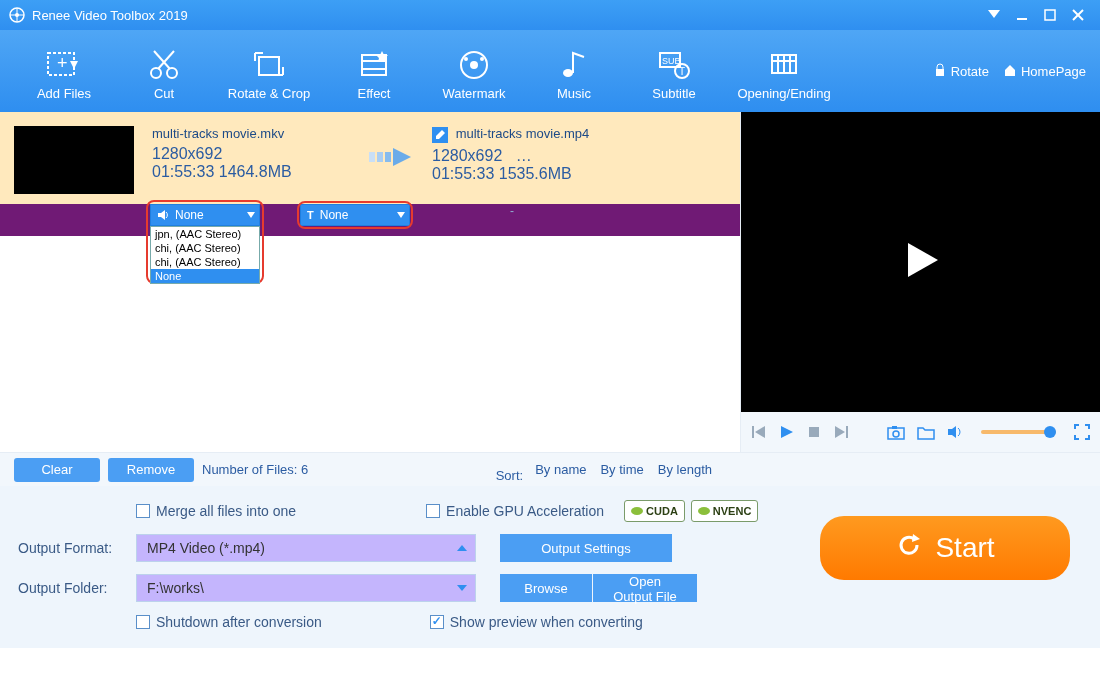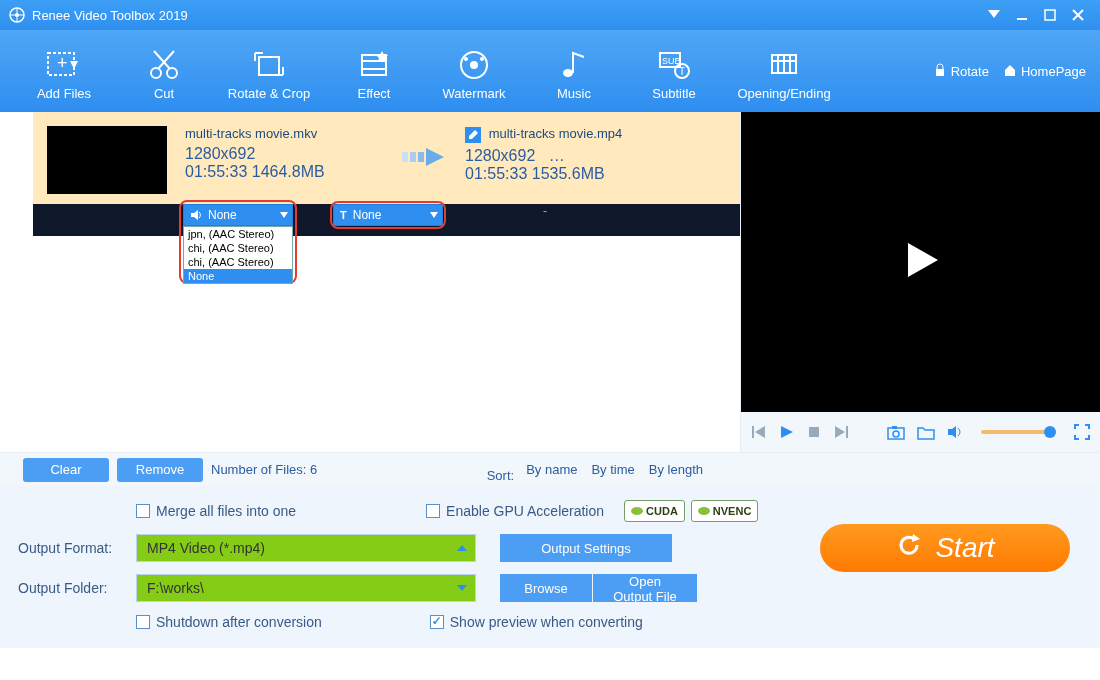--- a/index.html
+++ b/index.html
@@ -14,30 +14,30 @@
 
 .toolbar { height: 82px; background: linear-gradient(#4fa6f5,#2e8ef0); display: flex; align-items: center; padding: 0 14px; color: #fff; }
 .tool-item { width: 100px; text-align: center; font-size: 13px; cursor: pointer; }
 .tool-item .tool-glyph { height: 44px; display:flex; align-items:center; justify-content:center; }
 .tool-item .tool-glyph svg { stroke:#fff; fill:none; stroke-width:2; }
 .toolbar .flex { flex:1; }
 .toolbar .right-links { display:flex; gap:14px; align-items:center; font-size:13px; }
 .link-item { display:flex; align-items:center; gap:4px; cursor:pointer; }
 
 
-.mainarea { display:flex; height: 340px; padding-left: 33px; }
+.mainarea { display:flex; height: 340px; }
 .filelist { flex:1; background:#fff; overflow:auto; position:relative; }
 .file-row { display:flex; align-items:flex-start; padding:14px 14px 10px; background:#ffe9bd; position:relative; }
 .thumb { width:120px; height:68px; background:#000; margin-right:18px; }
 .file-col { font-size:13px; color:#1d4a87; min-width:200px; }
 .file-col .fname { font-weight:500; margin-bottom:4px; }
 .file-col .fres, .file-col .fstats { font-size:16px; color:#2b5ca2; line-height:18px; }
 .arrow-col { width:80px; text-align:center; padding-top:18px; }
 
-.dropdowns-row { display:flex; padding:0 0 10px 150px; background:#0f172a; }
+.dropdowns-row { display:flex; padding:0 0 10px 150px; background:#701a75; }
 .combo-wrap { position:relative; margin-right:40px; }
 .red-outline { position:absolute; border:2px solid #e63b2e; border-radius:8px; top:-3px; left:-3px; right:-3px; bottom:-3px; pointer-events:none; }
 .combo { width:110px; height:22px; background:#2f8ff0; color:#fff; font-size:12px; display:flex; align-items:center; padding:0 6px; border:1px solid #1f7fe0; cursor:pointer; position:relative; }
 .combo .combo-arrow { position:absolute; right:4px; top:7px; border-left:4px solid transparent; border-right:4px solid transparent; border-top:6px solid #fff; }
 .combo-icon { margin-right:6px; display:flex; }
 
 .drop-list { position:absolute; top:22px; left:0; width:110px; border:1px solid #7aa; background:#fff; font-size:11px; color:#000; z-index:10; }
 .drop-item { padding:1px 4px; }
 .drop-item.sel { background:#2f8ff0; color:#fff; }
 .red-outline-big { position:absolute; border:2px solid #e63b2e; border-radius:8px; top:-4px; left:-4px; right:-4px; bottom:-58px; pointer-events:none; }
@@ -46,40 +46,40 @@
 .preview { width:360px; background:#fff; border-left:1px solid #e6edf5; display:flex; flex-direction:column; }
 .preview .video { flex:1; background:#000; display:flex; align-items:center; justify-content:center; min-height:300px; }
 .play-overlay { cursor:pointer; }
 .preview .controls { height:40px; background:#f2f7fc; display:flex; align-items:center; padding:0 10px; gap:12px; }
 .ctrl-btn { cursor:pointer; color:#2f8ff0; display:flex; }
 
 .vol-slider { flex:1; height:4px; background:#f7b96b; position:relative; border-radius:2px; margin:0 6px; }
 .vol-thumb { position:absolute; right:0; top:-4px; width:12px; height:12px; background:#2f8ff0; border-radius:50%; }
 
 
-.listbar { height:34px; background:#f2f7fc; display:flex; align-items:center; padding:0 23px; font-size:13px; color:#2b5ca2; border-top:1px solid #e6edf5; }
+.listbar { height:34px; background:#f2f7fc; display:flex; align-items:center; padding:0 14px; font-size:13px; color:#2b5ca2; border-top:1px solid #e6edf5; }
 .btn-small { height:24px; width:86px; background:#4b9ef3; color:#fff; border-radius:3px; border:none; font-size:13px; cursor:pointer; margin-right:8px; }
 .listbar .sortlbl { margin-left:auto; margin-right:12px;margin-top:11px; }
 .sort-opt { margin-right:14px; cursor:pointer; }
 
 
 .bottom { background:#eef5fc; padding:14px 18px 10px; font-size:14px; color:#3a5a86; }
 .row { display:flex; align-items:center; margin-bottom:12px; }
 .row .lbl { width:118px; }
 .check { width:14px; height:14px; border:1px solid #5a8fc9; margin-right:6px; display:inline-block; vertical-align:middle; background:#fff; position:relative; }
 .check.checked::after { content:"✓"; color:#2f8ff0; font-size:12px; position:absolute; top:-2px; left:1px; font-weight:bold; }
 
-.select-long { flex:0 0 340px; height:28px; border:1px solid #bcd2ec; background:#84cc16; display:flex; align-items:center; padding:0 10px; position:relative; cursor:pointer; color:#333; }
+.select-long { flex:0 0 340px; height:28px; border:1px solid #bcd2ec; background:#c4b5fd; display:flex; align-items:center; padding:0 10px; position:relative; cursor:pointer; color:#333; }
 .select-long .sel-arrow { position:absolute; right:8px; border-left:5px solid transparent; border-right:5px solid transparent; border-top:6px solid #2f8ff0; }
 
 .btn-mid { height:28px; padding:0 20px; background:#4b9ef3; color:#fff; border:none; font-size:13px; cursor:pointer; }
 .gpu-badge { height:22px; border:1px solid #7a9b6a; border-radius:3px; padding:0 6px; font-size:11px; font-weight:bold; color:#2c4014; background:#fff; display:inline-flex; align-items:center; gap:3px; margin-left:6px; }
 .gpu-eye { width:12px; height:8px; background:#8bbf3b; border-radius:50% 50% 50% 50%; }
 
-.start-btn { width:250px; height:48px; background:linear-gradient(#ff9a1f,#ff7a00); border:none; border-radius:24px; color:#fff; font-size:28px; display:flex; align-items:center; justify-content:center; gap:12px; cursor:pointer;font-style:italic; }
+.start-btn { width:250px; height:64px; background:linear-gradient(#ff9a1f,#ff7a00); border:none; border-radius:24px; color:#fff; font-size:28px; display:flex; align-items:center; justify-content:center; gap:12px; cursor:pointer; }
 
 .dash-placeholder { color:#8faed0; font-size:12px; margin-left:60px; }
 </style>
 </head>
 <body>
 
 <div class="titlebar">
   <span class="logo-icon">
     <svg width="16" height="16" viewBox="0 0 16 16">
         <circle cx="8" cy="8" r="7" stroke="#fff" fill="none" stroke-width="1.5"></circle>

